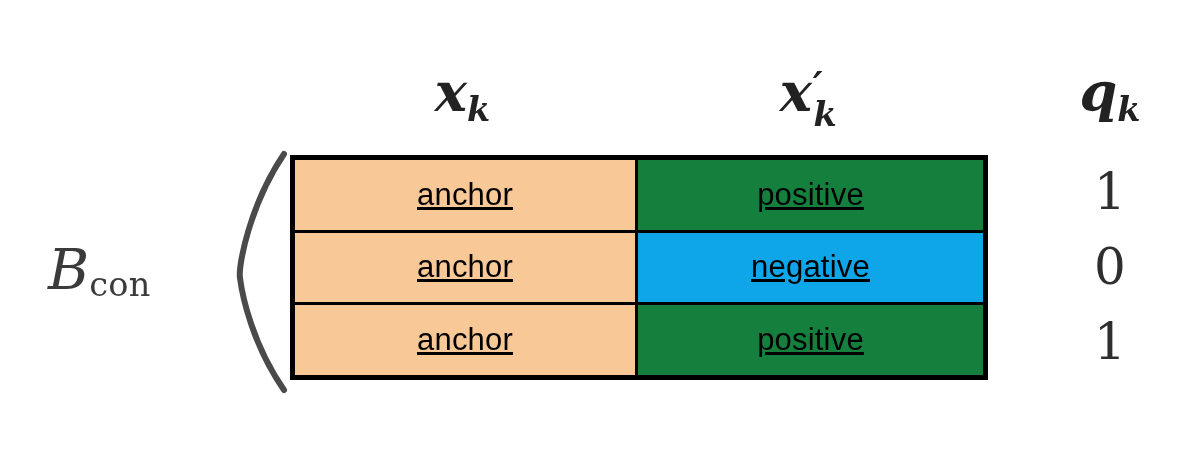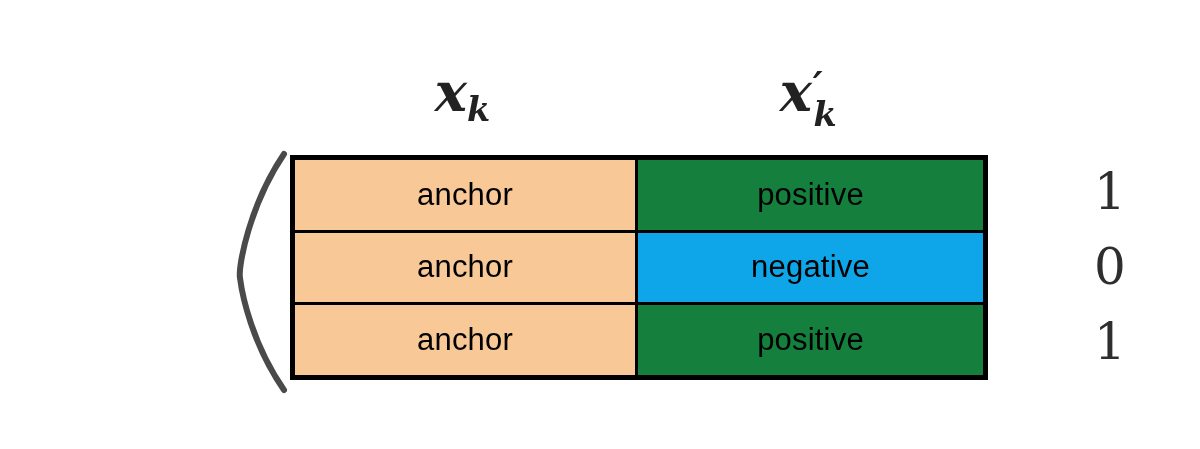--- a/index.html
+++ b/index.html
@@ -118,20 +118,21 @@
   #matrix td {
     border: 3px solid #000000;
     padding: 0;
     height: 69px;
     text-align: center;
     vertical-align: middle;
     font-family: "Liberation Sans", sans-serif;
     font-size: 31px;
     color: #000000;
     letter-spacing: 0.2px;
+    text-decoration: underline;
   }
   #matrix td.c-anchor   { background: #f8c896; width: 340px; }
   #matrix td.c-positive { background: #15803d; width: 345px; }
   #matrix td.c-negative { background: #0ea5e9; width: 345px; }
 
   
   #q-col {
     position: absolute;
     left: 1040px;
     top: 155px;
@@ -153,21 +154,27 @@
 <div id="figure-root">
 
   <div class="col-header" id="hdr-x">
     <span class="base">x</span><sub>k</sub>
   </div>
 
   <div class="col-header" id="hdr-xp">
     <span class="base">x</span><span class="stack"><span class="pr">′</span><span class="sb">k</span></span>
   </div>
 
-
+  <div class="col-header" id="hdr-q">
+    <span class="base">q</span><sub>k</sub>
+  </div>
+
+  <div id="row-label">
+    <span>B</span><span class="sub-roman">con</span>
+  </div>
 
   <svg id="big-paren" viewBox="0 0 76 248">
     <path d="M 62 6 C 28 56, 16 118, 18 130 C 20 146, 30 196, 62 242" fill="none" stroke="#4a4a4a" stroke-width="6" stroke-linecap="round"></path>
   </svg>
 
   <table id="matrix">
     <tbody>
       <tr>
         <td class="c-anchor">anchor</td>
         <td class="c-positive">positive</td>

